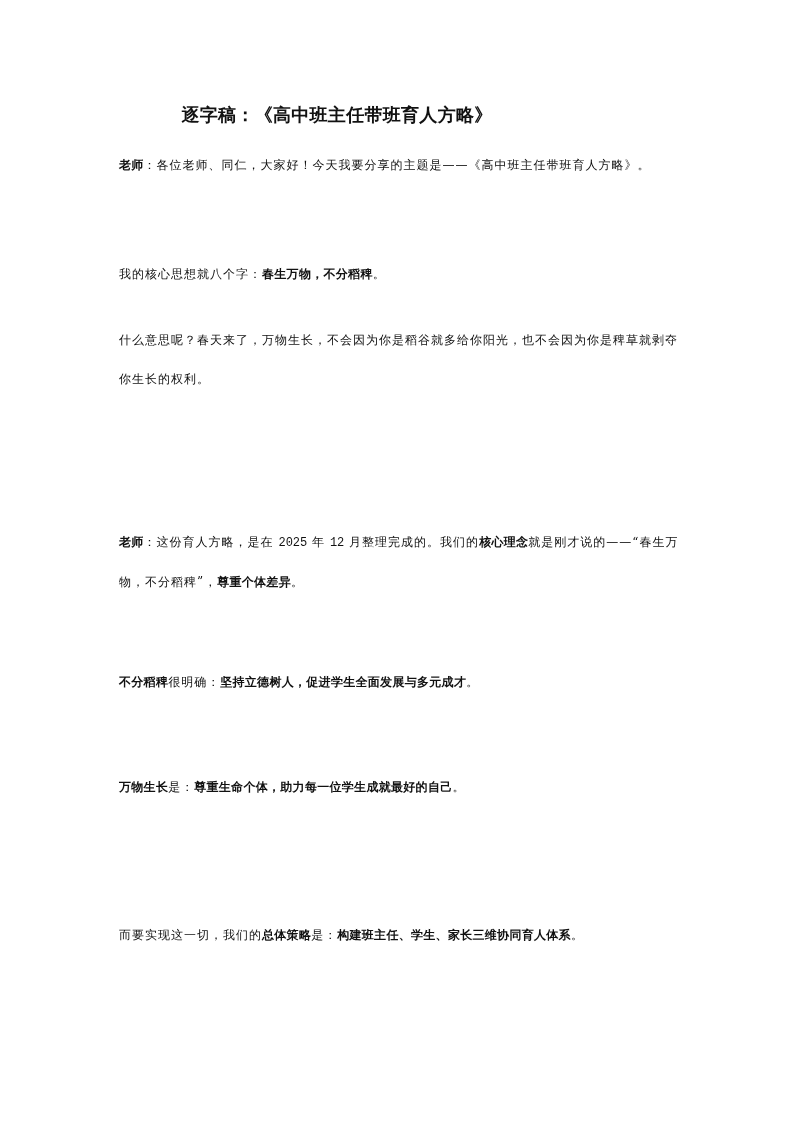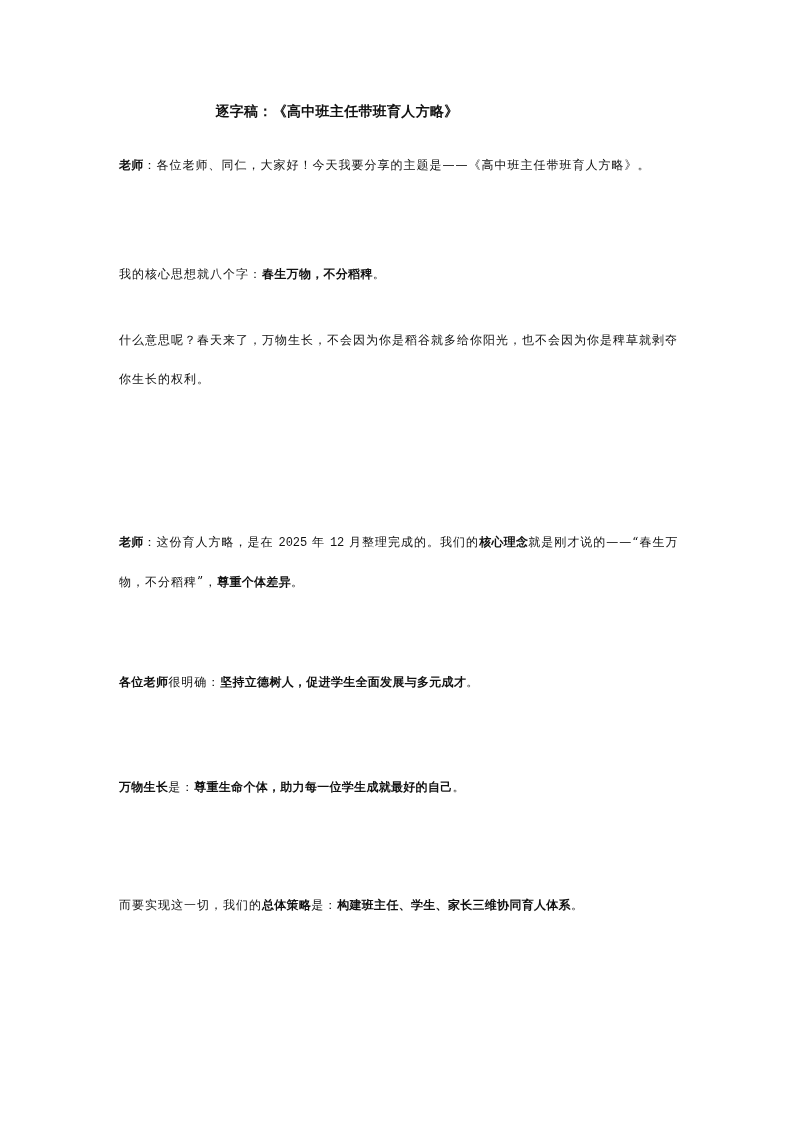--- a/index.html
+++ b/index.html
@@ -1,21 +1,21 @@
 <!DOCTYPE html>
 <html><head>
 <meta charset="utf-8">
 <style>
   html, body { margin: 0; padding: 0; background: #ffffff; }
   body { width: 793px; height: 1122px; position: relative; overflow: hidden;
          font-family: "DejaVu Serif", "Liberation Serif", serif; color: #111; }
   .page { position: absolute; left: 0; top: 0; width: 793px; height: 1122px; background: #fff; }
   .title { position: absolute; top: 103px; left: 0; width: 674px; text-align: center;
            font-family: "DejaVu Sans", "Liberation Sans", sans-serif; font-weight: bold;
-           font-size: 14px; letter-spacing: 0.3px; }
+           font-size: 18px; letter-spacing: 0.3px; }
   .para { position: absolute; left: 119px; width: 560px; font-size: 12px; line-height: 39px;
           letter-spacing: 1px; }
   .b { font-family: "DejaVu Sans", "Liberation Sans", sans-serif; font-weight: bold; letter-spacing: 0.3px; }
   .num { font-family: Liberation Mono, monospace; letter-spacing: 0; }
 </style>
 </head>
 <body>
 
 <div class="page">
   <div class="title">逐字稿：《高中班主任带班育人方略》</div>
@@ -31,23 +31,23 @@
   <p class="para" style="top:321px;margin:0;">
     <span>什么意思呢？春天来了，万物生长，不会因为你是稻谷就多给你阳光，也不会因为你是稗草就剥夺你生长的权利。</span>
   </p>
 
 
   <p class="para" style="top:523px;margin:0;">
     <span class="b">老师</span><span>：这份育人方略，是在 </span><span class="num">2025</span><span> 年 </span><span class="num">12</span><span> 月整理完成的。我们的</span><span class="b">核心理念</span><span>就是刚才说的——“春生万物，不分稻稗”，</span><span class="b">尊重个体差异</span><span>。</span>
   </p>
 
   <p class="para" style="top:663px;margin:0;">
-    <span class="b">各位老师</span><span>很明确：</span><span class="b">坚持立德树人，促进学生全面发展与多元成才</span><span>。</span>
+    <span class="b">不分稻稗</span><span>很明确：</span><span class="b">坚持立德树人，促进学生全面发展与多元成才</span><span>。</span>
   </p>
 
   <p class="para" style="top:768px;margin:0;">
     <span class="b">万物生长</span><span>是：</span><span class="b">尊重生命个体，助力每一位学生成就最好的自己</span><span>。</span>
   </p>
 
-  <p class="para" style="top:886px;margin:0;">
+  <p class="para" style="top:916px;margin:0;">
     <span>而要实现这一切，我们的</span><span class="b">总体策略</span><span>是：</span><span class="b">构建班主任、学生、家长三维协同育人体系</span><span>。</span>
   </p>
 </div>
 
 </body></html>

